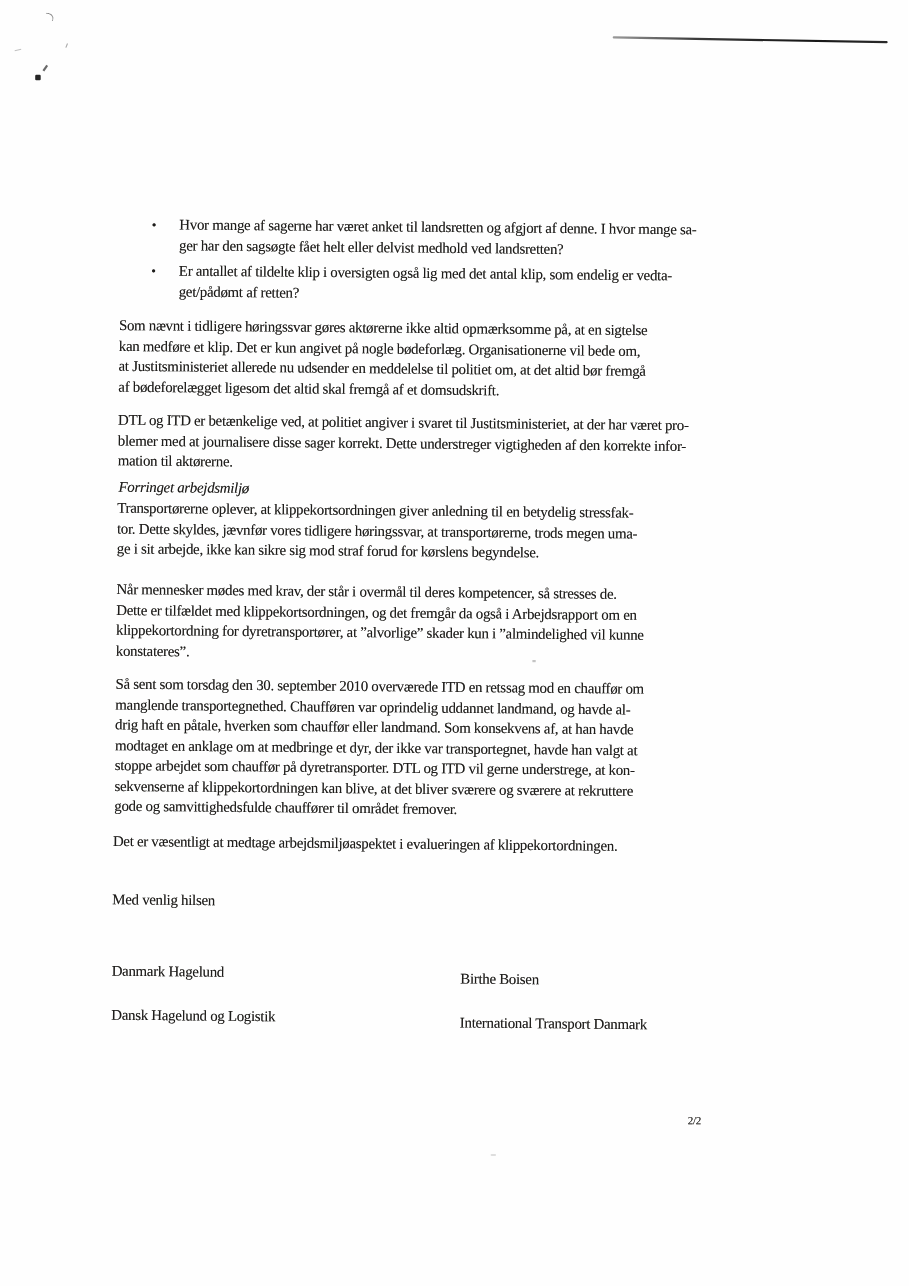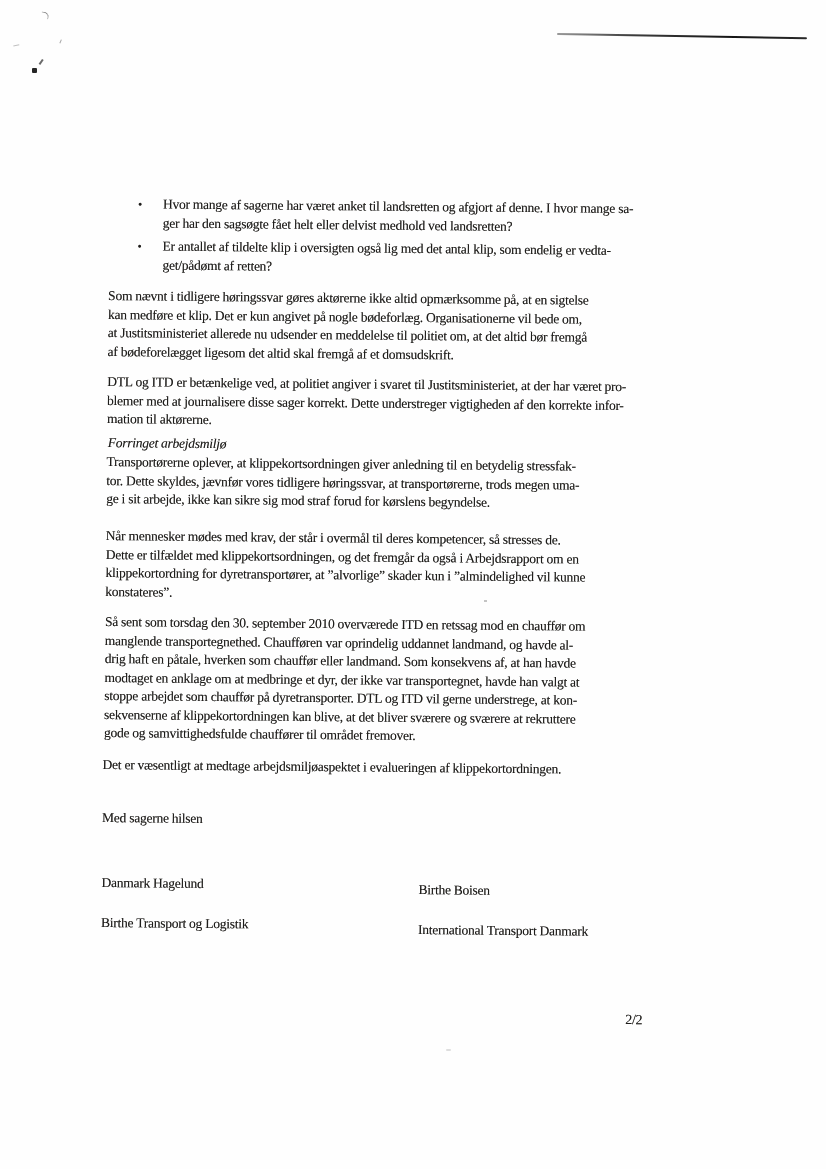--- a/index.html
+++ b/index.html
@@ -36,21 +36,21 @@
   
   .bullets { position: absolute; left: 140px; top: 194px; }
   .b-item { display: flex; align-items: flex-start; margin-bottom: 5px; }
   .b-dot { font-size: 12px; line-height: 18.5px; width: 25px; flex: 0 0 25px; }
 
   .heading { position: absolute; font-style: italic; }
 
   .sig { position: absolute; }
   .sig-org { margin-top: 21px; }
 
-  .pagenum { position: absolute; font-size: 14px; }
+  .pagenum { position: absolute; font-size: 10px; }
 
   
   .scanline {
     position: absolute;
     left: 557px; top: 33px;
     width: 250px; height: 2px;
     background: linear-gradient(to right, #9a9a9a, #3c3c3c 30%, #161616 70%, #2a2a2a);
     transform: rotate(1deg);
     transform-origin: 0 50%;
     border-radius: 1px;
@@ -140,25 +140,25 @@
       <div class="line">modtaget en anklage om at medbringe et dyr, der ikke var transportegnet, havde han valgt at</div>
       <div class="line">stoppe arbejdet som chauffør på dyretransporter. DTL og ITD vil gerne understrege, at kon-</div>
       <div class="line">sekvenserne af klippekortordningen kan blive, at det bliver sværere og sværere at rekruttere</div>
       <div class="line">gode og samvittighedsfulde chauffører til området fremover.</div>
     </div>
 
     <div class="para" style="left:110px; top:755px;">
       <div class="line">Det er væsentligt at medtage arbejdsmiljøaspektet i evalueringen af klippekortordningen.</div>
     </div>
 
-    <div class="para" style="left:110px; top:808px;">Med sagerne hilsen</div>
+    <div class="para" style="left:110px; top:808px;">Med venlig hilsen</div>
 
     <div class="sig" style="left:110px; top:873px;">
       <div class="sig-name">Danmark Hagelund</div>
-      <div class="sig-org">Birthe Transport og Logistik</div>
+      <div class="sig-org">Dansk Hagelund og Logistik</div>
     </div>
     <div class="sig" style="left:427px; top:877px;">
       <div class="sig-name">Birthe Boisen</div>
       <div class="sig-org">International Transport Danmark</div>
     </div>
 
     <div class="pagenum" style="left:635px; top:1005px;">2/2</div>
 
   </div>
 </div>

